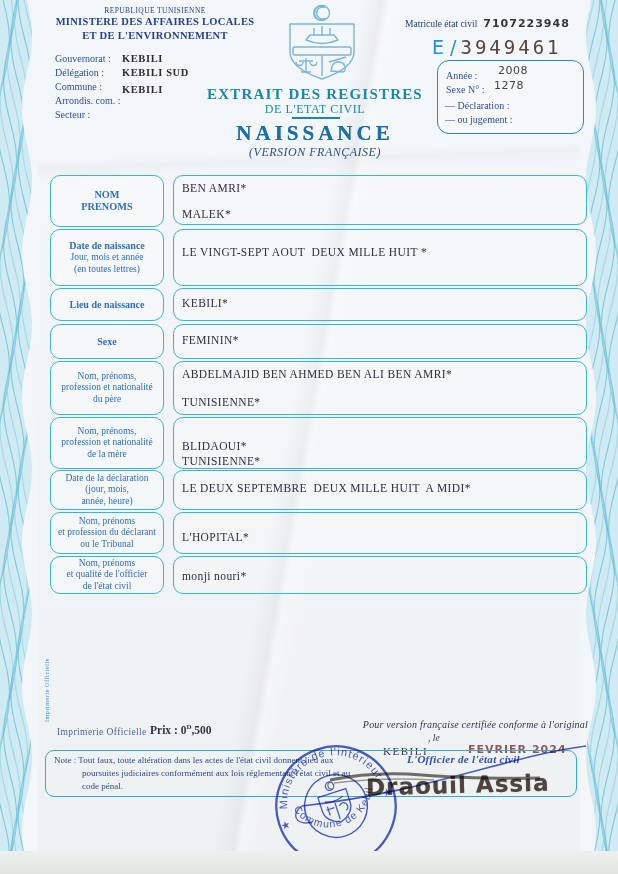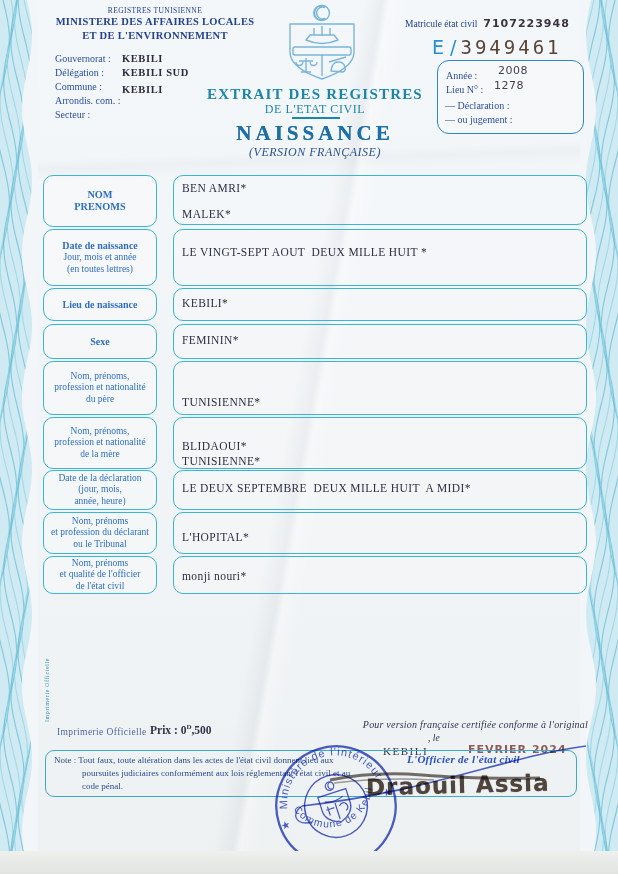--- a/index.html
+++ b/index.html
@@ -26,21 +26,21 @@
   .actebox{border:1.5px solid #2f86c4;border-radius:12px;background:rgba(255,255,255,.2);}
   .actebox .al{font-size:10px;color:#2b4f9e;position:absolute;white-space:pre;}
   .actebox .av{font-size:11px;color:#44414e;font-family:"DejaVu Sans",sans-serif;position:absolute;letter-spacing:.5px;}
   .t1{font-size:15px;font-weight:bold;letter-spacing:1.2px;color:#1b87a8;text-align:center;}
   .t2{font-size:12px;letter-spacing:.6px;color:#1b87a8;text-align:center;}
   .trule{background:#1b87a8;height:1.5px;}
   .tmain{font-size:21px;font-weight:bold;letter-spacing:4px;color:#1e6fa6;text-align:center;text-shadow:0 0 .6px #1e6fa6;}
   .tsub{font-size:12px;font-style:italic;color:#27508f;text-align:center;letter-spacing:.5px;}
   .lbl{border:1.6px solid #3ab5d5;border-radius:10px;background:rgba(255,255,255,.25);
        color:#2f6fc0;display:flex;flex-direction:column;justify-content:center;
-       text-align:center;line-height:1.2;font-size:9.5px;left:43px;width:112px;}
+       text-align:center;line-height:1.2;font-size:9.5px;left:50px;width:112px;}
   .lbl .lb{font-weight:bold;font-size:10.3px;}
   .val{border:1.6px solid #3ab5d5;border-radius:10px;left:173px;width:412px;background:rgba(255,255,255,.15);}
   .vline{position:absolute;left:8px;font-size:11.5px;color:#2e2e44;letter-spacing:.4px;white-space:pre;}
   .obsbox{border:1.6px solid #3ab5d5;border-radius:12px;left:57px;width:528px;background:rgba(255,255,255,.15);}
   .obstitle{font-size:12px;font-weight:bold;font-style:italic;color:#2d7fb0;text-align:center;letter-spacing:1px;}
   .neant{font-size:13px;font-weight:bold;color:#23303d;text-align:center;letter-spacing:7px;white-space:pre;}
   .vertlbl{font-size:6px;color:#3a8fb5;letter-spacing:.6px;transform:rotate(-90deg);transform-origin:left top;white-space:pre;}
   .foot-imp{font-size:9.5px;color:#4a6899;letter-spacing:.4px;}
   .foot-prix{font-size:11.5px;font-weight:bold;color:#33334a;}
   .foot-prix sup{font-size:7px;}
@@ -84,21 +84,21 @@
       <path d="M16.7,0 L16.4,7 L15.7,14 L14.6,21 L13.1,28 L11.5,35 L9.7,42 L8.0,49 L6.5,56 L5.2,63 L4.3,70 L3.8,77 L3.7,84 L4.2,91 L5.1,98 L6.3,105 L7.8,112 L9.5,119 L11.3,126 L12.9,133 L14.4,140 L15.6,147 L16.3,154 L16.7,161 L16.6,168 L16.0,175 L15.0,182 L13.6,189 L12.0,196 L10.3,203 L8.6,210 L7.0,217 L5.6,224 L4.5,231 L3.9,238 L3.7,245 L4.0,252 L4.7,259 L5.8,266 L7.3,273 L8.9,280 L10.7,287 L12.4,294 L13.9,301 L15.2,308 L16.1,315 L16.6,322 L16.7,329 L16.2,336 L15.4,343 L14.1,350 L12.6,357 L10.9,364 L9.2,371 L7.5,378 L6.0,385 L4.8,392 L4.1,399 L3.7,406 L3.8,413 L4.4,420 L5.4,427 L6.8,434 L8.4,441 L10.1,448 L11.8,455 L13.4,462 L14.8,469 L15.9,476 L16.5,483 L16.7,490 L16.4,497 L15.7,504 L14.6,511 L13.1,518 L11.5,525 L9.7,532 L8.0,539 L6.5,546 L5.2,553 L4.3,560 L3.8,567 L3.7,574 L4.2,581 L5.0,588 L6.3,595 L7.8,602 L9.5,609 L11.2,616 L12.9,623 L14.4,630 L15.6,637 L16.3,644 L16.7,651 L16.6,658 L16.0,665 L15.0,672 L13.6,679 L12.1,686 L10.3,693 L8.6,700 L7.0,707 L5.6,714 L4.5,721 L3.9,728 L3.7,735 L4.0,742 L4.7,749 L5.8,756 L7.3,763 L8.9,770 L10.6,777 L12.4,784 L13.9,791 L15.2,798 L16.1,805 L16.6,812 L16.7,819 L16.2,826 L15.4,833 L14.1,840 L12.6,847 L10.9,854 L9.2,861 L7.5,868 " fill="none" stroke="#5fb9d2" stroke-width="1.1" opacity="0.7"></path>
       <path d="M18.2,0 L16.8,7 L15.1,14 L13.4,21 L11.7,28 L10.1,35 L8.8,42 L7.9,49 L7.4,56 L7.3,63 L7.8,70 L8.6,77 L9.9,84 L11.4,91 L13.1,98 L14.8,105 L16.5,112 L18.0,119 L19.1,126 L19.9,133 L20.3,140 L20.2,147 L19.6,154 L18.6,161 L17.3,168 L15.7,175 L14.0,182 L12.2,189 L10.6,196 L9.2,203 L8.2,210 L7.5,217 L7.3,224 L7.6,231 L8.3,238 L9.4,245 L10.8,252 L12.5,259 L14.2,266 L15.9,273 L17.5,280 L18.8,287 L19.7,294 L20.2,301 L20.3,308 L19.8,315 L19.0,322 L17.8,329 L16.2,336 L14.6,343 L12.8,350 L11.1,357 L9.7,364 L8.5,371 L7.7,378 L7.3,385 L7.4,392 L8.0,399 L9.0,406 L10.3,413 L11.9,420 L13.6,427 L15.4,434 L17.0,441 L18.4,448 L19.4,455 L20.1,462 L20.3,469 L20.0,476 L19.3,483 L18.2,490 L16.8,497 L15.1,504 L13.4,511 L11.7,518 L10.1,525 L8.8,532 L7.9,539 L7.4,546 L7.3,553 L7.8,560 L8.6,567 L9.8,574 L11.3,581 L13.0,588 L14.8,595 L16.5,602 L17.9,609 L19.1,616 L19.9,623 L20.3,630 L20.2,637 L19.6,644 L18.6,651 L17.3,658 L15.7,665 L14.0,672 L12.2,679 L10.6,686 L9.2,693 L8.2,700 L7.5,707 L7.3,714 L7.6,721 L8.3,728 L9.4,735 L10.8,742 L12.5,749 L14.2,756 L15.9,763 L17.5,770 L18.8,777 L19.7,784 L20.2,791 L20.3,798 L19.8,805 L19.0,812 L17.8,819 L16.3,826 L14.6,833 L12.8,840 L11.2,847 L9.7,854 L8.5,861 L7.7,868 " fill="none" stroke="#8fd2e2" stroke-width="1.1" opacity="0.7"></path>
       <path d="M17.0,0 L15.3,7 L13.7,14 L12.4,21 L11.5,28 L11.0,35 L10.9,42 L11.3,49 L12.2,56 L13.4,63 L14.9,70 L16.6,77 L18.4,84 L20.0,91 L21.5,98 L22.7,105 L23.5,112 L23.9,119 L23.8,126 L23.2,133 L22.2,140 L20.9,147 L19.3,154 L17.6,161 L15.9,168 L14.2,175 L12.9,182 L11.8,189 L11.1,196 L10.9,203 L11.2,210 L11.9,217 L13.0,224 L14.4,231 L16.0,238 L17.8,245 L19.5,252 L21.0,259 L22.3,266 L23.3,273 L23.8,280 L23.9,287 L23.5,294 L22.6,301 L21.4,308 L19.9,315 L18.2,322 L16.5,329 L14.8,336 L13.3,343 L12.1,350 L11.3,357 L10.9,364 L11.0,371 L11.6,378 L12.6,385 L13.9,392 L15.5,399 L17.2,406 L18.9,413 L20.5,420 L21.9,427 L23.0,434 L23.7,441 L23.9,448 L23.6,455 L22.9,462 L21.8,469 L20.4,476 L18.8,483 L17.0,490 L15.3,497 L13.8,504 L12.5,511 L11.5,518 L11.0,525 L10.9,532 L11.3,539 L12.2,546 L13.4,553 L14.9,560 L16.6,567 L18.3,574 L20.0,581 L21.5,588 L22.7,595 L23.5,602 L23.9,609 L23.8,616 L23.2,623 L22.3,630 L20.9,637 L19.4,644 L17.6,651 L15.9,658 L14.3,665 L12.9,672 L11.8,679 L11.1,686 L10.9,693 L11.1,700 L11.8,707 L12.9,714 L14.4,721 L16.0,728 L17.7,735 L19.5,742 L21.0,749 L22.3,756 L23.3,763 L23.8,770 L23.9,777 L23.5,784 L22.6,791 L21.4,798 L19.9,805 L18.2,812 L16.5,819 L14.8,826 L13.3,833 L12.1,840 L11.3,847 L10.9,854 L11.0,861 L11.6,868 " fill="none" stroke="#5fb9d2" stroke-width="1.1" opacity="0.7"></path>
       <path d="M16.1,0 L15.1,7 L14.6,14 L14.5,21 L14.9,28 L15.8,35 L17.0,42 L18.5,49 L20.2,56 L21.9,63 L23.6,70 L25.1,77 L26.3,84 L27.1,91 L27.5,98 L27.4,105 L26.8,112 L25.9,119 L24.6,126 L23.0,133 L21.3,140 L19.5,147 L17.9,154 L16.5,161 L15.4,168 L14.7,175 L14.5,182 L14.7,189 L15.4,196 L16.5,203 L17.9,210 L19.6,217 L21.3,224 L23.0,231 L24.6,238 L25.9,245 L26.9,252 L27.4,259 L27.5,266 L27.1,273 L26.2,280 L25.0,287 L23.5,294 L21.8,301 L20.1,308 L18.4,315 L16.9,322 L15.7,329 L14.9,336 L14.5,343 L14.6,350 L15.2,357 L16.1,364 L17.4,371 L19.0,378 L20.7,385 L22.5,392 L24.1,399 L25.5,406 L26.6,413 L27.3,420 L27.5,427 L27.3,434 L26.6,441 L25.5,448 L24.1,455 L22.4,462 L20.7,469 L19.0,476 L17.4,483 L16.1,490 L15.1,497 L14.6,504 L14.5,511 L14.9,518 L15.7,525 L17.0,532 L18.5,539 L20.1,546 L21.9,553 L23.6,560 L25.1,567 L26.3,574 L27.1,581 L27.5,588 L27.4,595 L26.9,602 L25.9,609 L24.6,616 L23.0,623 L21.3,630 L19.5,637 L17.9,644 L16.5,651 L15.4,658 L14.7,665 L14.5,672 L14.7,679 L15.4,686 L16.5,693 L17.9,700 L19.6,707 L21.3,714 L23.0,721 L24.6,728 L25.9,735 L26.9,742 L27.4,749 L27.5,756 L27.1,763 L26.3,770 L25.1,777 L23.6,784 L21.9,791 L20.1,798 L18.4,805 L16.9,812 L15.7,819 L14.9,826 L14.5,833 L14.6,840 L15.1,847 L16.1,854 L17.4,861 L19.0,868 " fill="none" stroke="#8fd2e2" stroke-width="1.1" opacity="0.7"></path>
       <path d="M18.1,0 L18.5,7 L19.3,14 L20.5,21 L22.0,28 L23.7,35 L25.5,42 L27.1,49 L28.6,56 L29.8,63 L30.7,70 L31.1,77 L31.0,84 L30.5,91 L29.5,98 L28.2,105 L26.6,112 L24.9,119 L23.2,126 L21.5,133 L20.1,140 L19.0,147 L18.3,154 L18.1,161 L18.3,168 L19.0,175 L20.1,182 L21.5,189 L23.1,196 L24.9,203 L26.6,210 L28.2,217 L29.5,224 L30.4,231 L31.0,238 L31.1,245 L30.7,252 L29.9,259 L28.7,266 L27.2,273 L25.5,280 L23.8,287 L22.1,294 L20.6,301 L19.4,308 L18.5,315 L18.1,322 L18.2,329 L18.7,336 L19.7,343 L21.0,350 L22.6,357 L24.3,364 L26.0,371 L27.7,378 L29.1,385 L30.2,392 L30.9,399 L31.1,406 L30.9,413 L30.2,420 L29.1,427 L27.7,434 L26.1,441 L24.3,448 L22.6,455 L21.0,462 L19.7,469 L18.8,476 L18.2,483 L18.1,490 L18.5,497 L19.3,504 L20.5,511 L22.0,518 L23.7,525 L25.4,532 L27.1,539 L28.6,546 L29.8,553 L30.7,560 L31.1,567 L31.0,574 L30.5,581 L29.5,588 L28.2,595 L26.6,602 L24.9,609 L23.2,616 L21.6,623 L20.1,630 L19.0,637 L18.3,644 L18.1,651 L18.3,658 L19.0,665 L20.1,672 L21.5,679 L23.1,686 L24.8,693 L26.6,700 L28.1,707 L29.5,714 L30.4,721 L31.0,728 L31.1,735 L30.7,742 L29.9,749 L28.7,756 L27.2,763 L25.5,770 L23.8,777 L22.1,784 L20.6,791 L19.4,798 L18.5,805 L18.1,812 L18.2,819 L18.7,826 L19.7,833 L21.0,840 L22.5,847 L24.3,854 L26.0,861 L27.6,868 " fill="none" stroke="#5fb9d2" stroke-width="1.1" opacity="0.7"></path>
       <path d="M24.1,0 L25.6,7 L27.3,14 L29.0,21 L30.7,28 L32.2,35 L33.4,42 L34.3,49 L34.7,56 L34.6,63 L34.1,70 L33.1,77 L31.8,84 L30.3,91 L28.6,98 L26.8,105 L25.2,112 L23.8,119 L22.7,126 L22.0,133 L21.7,140 L21.9,147 L22.6,154 L23.7,161 L25.1,168 L26.7,175 L28.4,182 L30.1,189 L31.7,196 L33.0,203 L34.0,210 L34.6,217 L34.7,224 L34.3,231 L33.5,238 L32.3,245 L30.8,252 L29.1,259 L27.4,266 L25.7,273 L24.2,280 L23.0,287 L22.1,294 L21.7,301 L21.8,308 L22.3,315 L23.3,322 L24.6,329 L26.1,336 L27.8,343 L29.6,350 L31.2,357 L32.6,364 L33.7,371 L34.4,378 L34.7,385 L34.5,392 L33.8,399 L32.8,406 L31.4,413 L29.7,420 L28.0,427 L26.3,434 L24.7,441 L23.4,448 L22.4,455 L21.8,462 L21.7,469 L22.1,476 L22.9,483 L24.1,490 L25.6,497 L27.2,504 L29.0,511 L30.7,518 L32.2,525 L33.4,532 L34.3,539 L34.7,546 L34.6,553 L34.1,560 L33.2,567 L31.9,574 L30.3,581 L28.6,588 L26.8,595 L25.2,602 L23.8,609 L22.7,616 L22.0,623 L21.7,630 L21.9,637 L22.6,644 L23.6,651 L25.0,658 L26.7,665 L28.4,672 L30.1,679 L31.7,686 L33.0,693 L34.0,700 L34.6,707 L34.7,714 L34.3,721 L33.5,728 L32.3,735 L30.8,742 L29.2,749 L27.4,756 L25.7,763 L24.2,770 L23.0,777 L22.2,784 L21.7,791 L21.8,798 L22.3,805 L23.2,812 L24.5,819 L26.1,826 L27.8,833 L29.5,840 L31.2,847 L32.6,854 L33.7,861 L34.4,868 " fill="none" stroke="#8fd2e2" stroke-width="1.1" opacity="0.7"></path>
       <path d="M38,0 L27.0,0 L28.5,7 L29.9,14 L31.0,21 L31.7,28 L32.0,35 L31.8,42 L31.2,49 L30.2,56 L29.0,63 L27.5,70 L26.0,77 L24.6,84 L23.4,91 L22.5,98 L22.1,105 L22.1,112 L22.5,119 L23.4,126 L24.6,133 L26.0,140 L27.5,147 L29.0,154 L30.3,161 L31.3,168 L31.9,175 L32.0,182 L31.7,189 L30.9,196 L29.8,203 L28.5,210 L26.9,217 L25.5,224 L24.1,231 L23.0,238 L22.3,245 L22.0,252 L22.2,259 L22.8,266 L23.8,273 L25.1,280 L26.6,287 L28.1,294 L29.5,301 L30.7,308 L31.5,315 L32.0,322 L31.9,329 L31.5,336 L30.6,343 L29.4,350 L27.9,357 L26.4,364 L24.9,371 L23.7,378 L22.7,385 L22.1,392 L22.0,399 L22.3,406 L23.1,413 L24.2,420 L25.6,427 L27.1,434 L28.6,441 L29.9,448 L31.0,455 L31.7,462 L32.0,469 L31.8,476 L31.2,483 L30.2,490 L28.9,497 L27.4,504 L25.9,511 L24.5,518 L23.3,525 L22.5,532 L22.0,539 L22.1,546 L22.6,553 L23.5,560 L24.7,567 L26.1,574 L27.6,581 L29.1,588 L30.4,595 L31.3,602 L31.9,609 L32.0,616 L31.6,623 L30.9,630 L29.7,637 L28.4,644 L26.8,651 L25.4,658 L24.0,665 L23.0,672 L22.3,679 L22.0,686 L22.2,693 L22.8,700 L23.9,707 L25.2,714 L26.7,721 L28.2,728 L29.6,735 L30.7,742 L31.6,749 L32.0,756 L31.9,763 L31.4,770 L30.5,777 L29.3,784 L27.8,791 L26.3,798 L24.9,805 L23.6,812 L22.7,819 L22.1,826 L22.0,833 L22.4,840 L23.2,847 L24.3,854 L25.7,861 L27.2,868 L38,874 Z" fill="#f3f6f8"></path>
     </svg>
 
   <div class="abs hdr" style="left:55px;top:6px;width:200px;">
-    <div class="h1">REGISTRES TUNISIENNE</div>
+    <div class="h1">REPUBLIQUE TUNISIENNE</div>
     <div class="h2">MINISTERE DES AFFAIRES LOCALES</div>
     <div class="h2">ET DE L'ENVIRONNEMENT</div>
   </div>
 
   <svg class="abs" style="left:284px;top:2px;" width="76" height="80" viewBox="0 0 76 80">
     <g stroke="#7ab6d8" fill="none" stroke-width="1.4" stroke-linejoin="round">
       <circle cx="38" cy="11" r="7.5"></circle>
       <path d="M41,5.5 a6,6 0 1 0 0,11 a7,7 0 1 1 0,-11"></path>
       <path d="M6,22 H70 V50 Q70,66 38,77 Q6,66 6,50 Z"></path>
       <path d="M22,38 Q38,45 54,38 L50,33 H26 Z"></path>
@@ -124,21 +124,21 @@
   <div class="abs locrow" style="left:55px;top:67px;">Délégation :</div>
   <div class="abs locval" style="left:122px;top:67px;">KEBILI SUD</div>
   <div class="abs locrow" style="left:55px;top:81px;">Commune :</div>
   <div class="abs locval" style="left:122px;top:84px;">KEBILI</div>
   <div class="abs locrow" style="left:55px;top:95px;">Arrondis. com. :</div>
   <div class="abs locrow" style="left:55px;top:109px;">Secteur :</div>
 
   <div class="abs actebox" style="left:437px;top:60px;width:145px;height:72px;">
     <span class="al" style="left:8px;top:9px;">Année :</span>
     <span class="av" style="left:60px;top:3px;">2008</span>
-    <span class="al" style="left:8px;top:23px;">Lieu N° :</span>
+    <span class="al" style="left:8px;top:23px;">Sexe N° :</span>
     <span class="av" style="left:56px;top:18px;">1278</span>
     <span class="al" style="left:7px;top:39px;">— Déclaration :</span>
     <span class="al" style="left:7px;top:53px;">— ou jugement :</span>
   </div>
 
   <div class="abs t1" style="left:120px;top:86px;width:390px;">EXTRAIT DES REGISTRES</div>
   <div class="abs t2" style="left:120px;top:102px;width:390px;">DE L'ETAT CIVIL</div>
   <div class="abs trule" style="left:292px;top:117px;width:48px;"></div>
   <div class="abs tmain" style="left:120px;top:121px;width:390px;">NAISSANCE</div>
   <div class="abs tsub" style="left:120px;top:145px;width:390px;">(VERSION FRANÇAISE)</div>
@@ -174,20 +174,21 @@
   <div class="abs val" style="top:324px;height:33px;">
     <div class="vline" style="top:9px;">FEMININ*</div>
   </div>
 
   <div class="abs lbl" style="top:361px;height:52px;">
     <div>Nom, prénoms,</div>
     <div>profession et nationalité</div>
     <div>du père</div>
   </div>
   <div class="abs val" style="top:361px;height:52px;">
+    <div class="vline" style="top:6px;">ABDELMAJID BEN AHMED BEN ALI BEN AMRI*</div>
     <div class="vline" style="top:34px;">TUNISIENNE*</div>
   </div>
 
   <div class="abs lbl" style="top:417px;height:50px;">
     <div>Nom, prénoms,</div>
     <div>profession et nationalité</div>
     <div>de la mère</div>
   </div>
   <div class="abs val" style="top:417px;height:50px;">
     <div class="vline" style="top:22px;">BLIDAOUI*</div>

